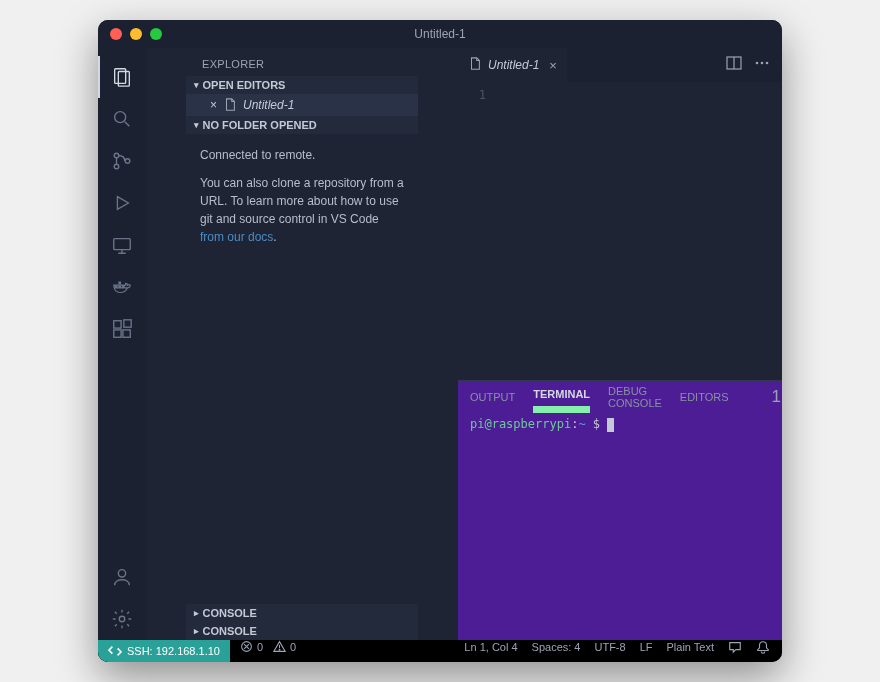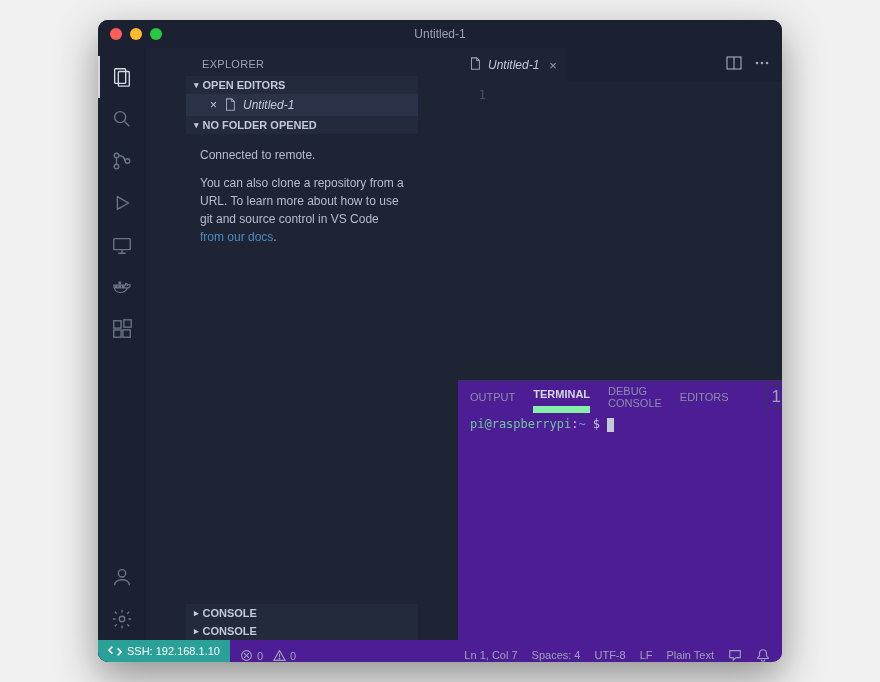--- a/index.html
+++ b/index.html
@@ -47,21 +47,21 @@
 .panel-tabs .ptab.active { color: #d4d8e2; border-bottom: 7px solid #86efac; font-weight: bold; }
 .panel-tabs .spacer { flex: 1; }
 .term-select { display: flex; align-items: center; gap: 4px; font-size: 17px; color: #9ca3b5; border: 1px solid #31394d; padding: 1px 6px; border-radius: 3px; min-width: 110px; justify-content: space-between; cursor: pointer; }
 .panel-actions { display: flex; align-items: center; gap: 12px; margin-left: 10px; color: #9ca3b5; }
 .panel-actions svg { width: 14px; height: 14px; cursor: pointer; }
 .terminal-body { flex: 1; padding: 4px 12px; font-family: Menlo, Monaco, monospace; font-size: 12px; }
 .term-user { color: #6ec89a; font-weight: 400; }
 .term-path { color: #5a9bd4; }
 .term-dollar { color: #c4c9d6; }
 .term-cursor { display: inline-block; width: 7px; height: 14px; background: #c4c9d6; vertical-align: middle; }
-.statusbar { height: 22px; background: #4c1d95; display: flex; align-items: flex-end; font-size: 11px; color: #c4c9d6; }
+.statusbar { height: 22px; background: #000000; display: flex; align-items: flex-start; font-size: 11px; color: #c4c9d6; }
 .status-ssh { background: #2aa198; height: 100%; display: flex; align-items: center; padding: 0 10px; gap: 5px; color: #fff; cursor: pointer; }
 .status-left { display: flex; align-items: center; gap: 10px; padding: 0 10px; color: #9ca3b5; }
 .status-right { margin-left: auto; display: flex; align-items: center; gap: 14px; padding: 0 12px; color: #9ca3b5; }
 .status-item { cursor: pointer; display: flex; align-items: center; gap: 4px; }
 .ic { width: 14px; height: 14px; display: inline-flex; align-items: center; justify-content: center; }
 </style>
 </head>
 <body>
 
 <div class="window">
@@ -272,21 +272,21 @@
       <div class="status-item">
         <svg width="13" height="13" viewBox="0 0 16 16" fill="none" stroke="currentColor" stroke-width="1.3">
             <path d="M8 2L1 14h14z"></path>
             <line x1="8" y1="6" x2="8" y2="10"></line>
             <circle cx="8" cy="12" r="0.6" fill="currentColor"></circle>
           </svg>
         <span>0</span>
       </div>
     </div>
     <div class="status-right">
-      <div class="status-item">Ln 1, Col 7</div>
+      <div class="status-item">Ln 1, Col 4</div>
       <div class="status-item">Spaces: 4</div>
       <div class="status-item">UTF-8</div>
       <div class="status-item">LF</div>
       <div class="status-item">Plain Text</div>
       <div class="status-item">
         <svg width="14" height="14" viewBox="0 0 16 16" fill="none" stroke="currentColor" stroke-width="1.3">
             <path d="M2 3h12v8H9l-3 3v-3H2z"></path>
           </svg>
       </div>
       <div class="status-item">

